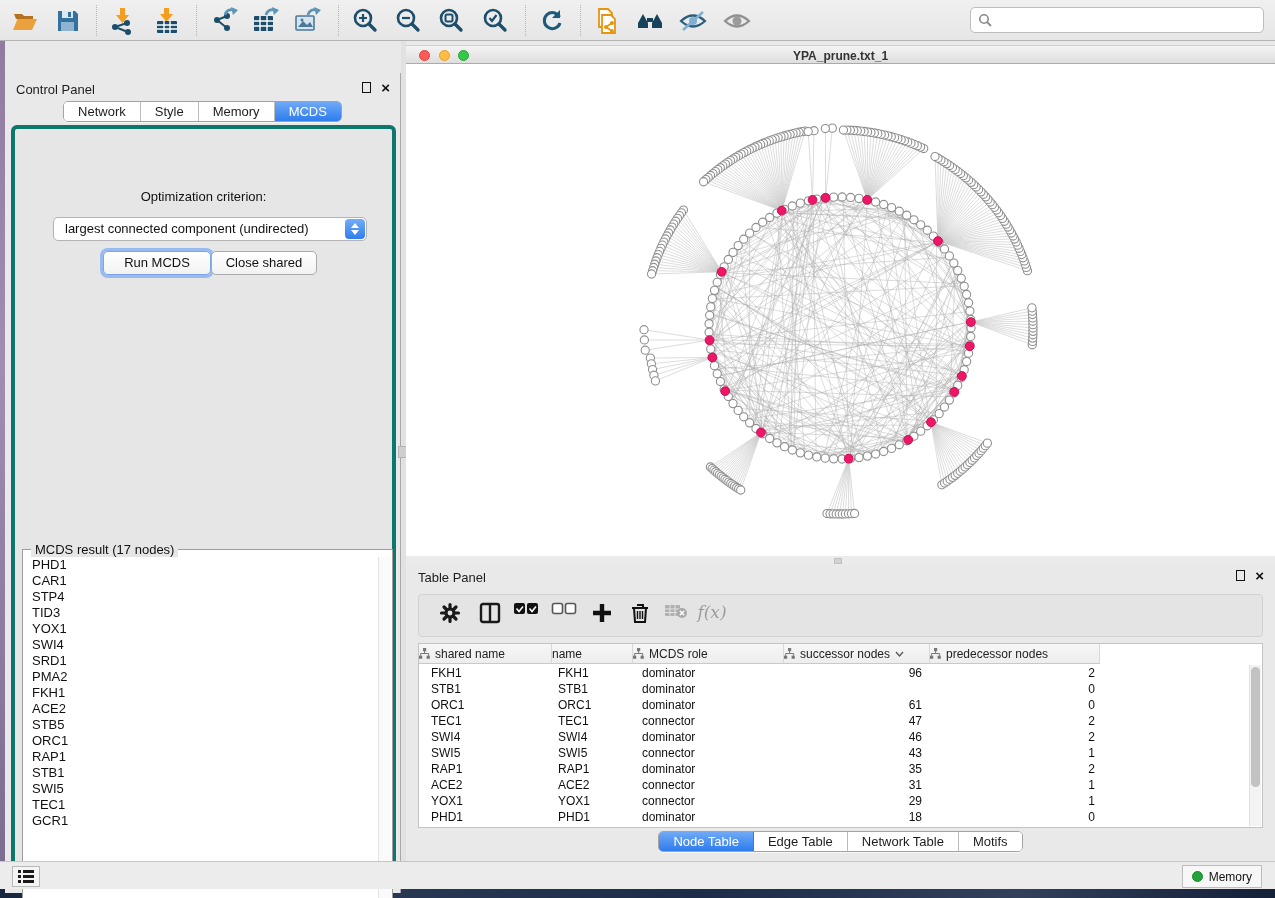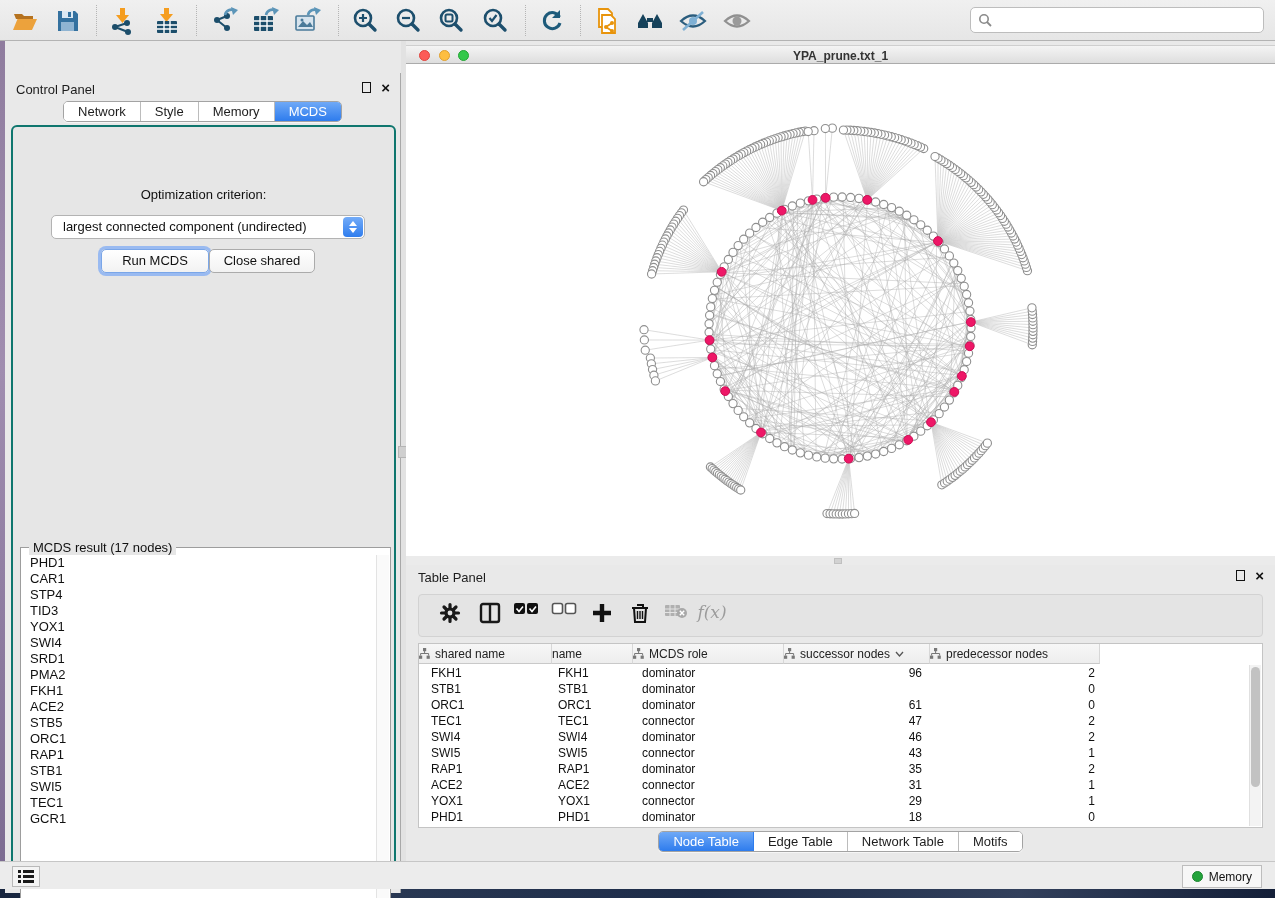--- a/index.html
+++ b/index.html
@@ -22,21 +22,21 @@
   #control-panel { left:5px; top:41px; width:396px; height:820px; background:#e9e9e9; border-right:1px solid #a8a8a8;margin-top:32px; }
   #cp-title { position:absolute; left:11px; top:9px; font-size:13px; color:#1d1d1d; }
   .win-btns { position:absolute; top:9px; display:flex; gap:10px; align-items:center; }
   .float-glyph { width:9px; height:11px; border:1.5px solid #111; display:inline-block; }
   .close-glyph { font-size:15px; font-weight:bold; color:#111; line-height:11px; }
   #cp-tabs { position:absolute; left:0; top:28px; width:100%; display:flex; justify-content:center; }
   .seg-group { display:inline-flex; background:#fff; border:1px solid #a3a3a3; border-radius:5px; overflow:hidden; height:21px; box-shadow:0 1px 0 rgba(255,255,255,.6); }
   .seg { padding:0 14px; font-size:13px; line-height:20px; color:#1d1d1d; border-right:1px solid #bcbcbc; background:#fff; }
   .seg:last-child { border-right:none; }
   .seg.active { background:linear-gradient(#6fa9f7,#2e7ced); color:#fff; border-right-color:#2e7ced; }
-  #cp-body { position:absolute; left:6px; top:52px; width:385px; height:758px; background:#e6e6e6; border:2px solid #0f766e; border-radius:6px 6px 3px 3px; }
+  #cp-body { position:absolute; left:6px; top:52px; width:385px; height:758px; background:#e6e6e6; border:4px solid #0f766e; border-radius:6px 6px 3px 3px; }
   #opt-label { position:absolute; left:0; top:60px; width:100%; text-align:center; font-size:13px; color:#111; }
   #opt-select { position:absolute; left:38px; top:88px; width:314px; height:24px; background:#fff; border:1px solid #b3b3b3; border-radius:5px; font-size:13px; color:#111; line-height:22px; padding-left:11px; }
   #opt-stepper { position:absolute; right:1px; top:1px; width:20px; height:20px; border-radius:4px; background:linear-gradient(#74acf8,#2f7dee); display:flex; flex-direction:column; align-items:center; justify-content:center; gap:2px; }
   .chev-up { width:0;height:0;border-left:4px solid transparent;border-right:4px solid transparent;border-bottom:5px solid #fff; }
   .chev-dn { width:0;height:0;border-left:4px solid transparent;border-right:4px solid transparent;border-top:5px solid #fff; }
   .push-btn { position:absolute; top:122px; height:24px; background:linear-gradient(#ffffff,#f2f2f2); border:1px solid #ababab; border-radius:5px; font-size:13px; color:#111; text-align:center; line-height:22px; }
   #run-btn { left:88px; width:108px; box-shadow:0 0 0 3px rgba(90,150,250,.55); border-color:#7aa6e8; }
   #close-btn { left:196px; width:106px; }
   #mcds-box { position:absolute; left:7px; top:420px; width:371px; height:371px; background:#fff; border:1px solid #9d9d9d; }
   #mcds-legend { position:absolute; left:8px; top:-8px; background:#e6e6e6; padding:0 4px; font-size:13px; color:#111; }

